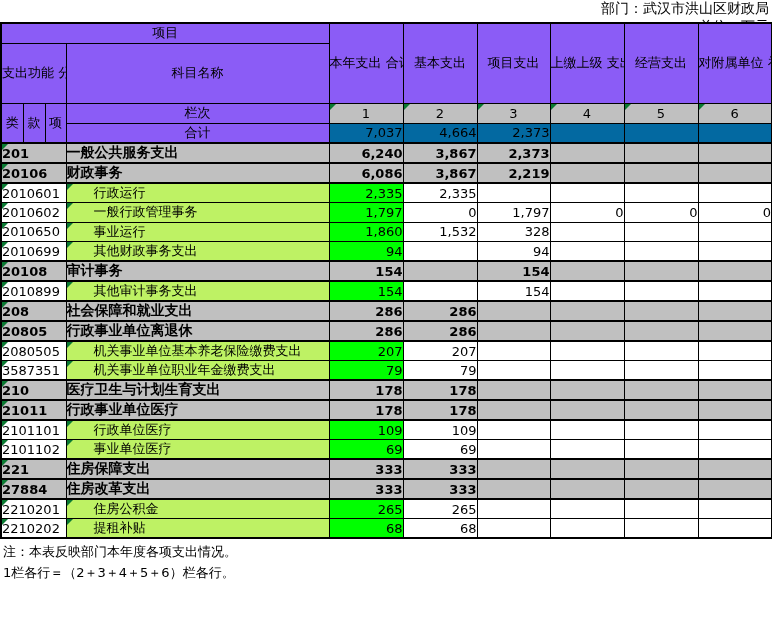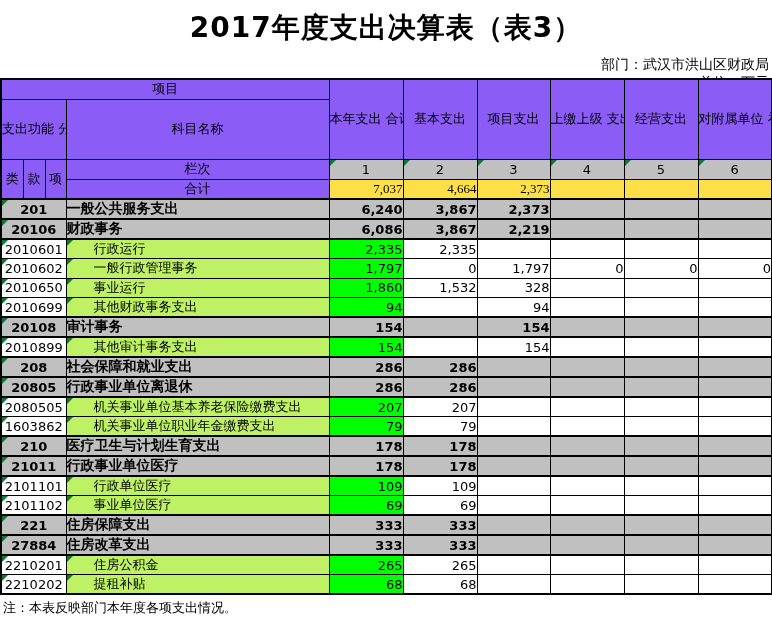--- a/index.html
+++ b/index.html
@@ -20,49 +20,48 @@
     border:2px solid #000;
   }
   table.fin td,table.fin th{
     border:1px solid #000;font-size:13px;font-weight:normal;
     padding:0;overflow:hidden;white-space:nowrap;position:relative;
   }
   
   tr.h-project{height:20px;}
   tr.h-main{height:60px;}
   tr.h-lanci{height:20px;}
-  tr.h-total{height:20px;font-family:Liberation Serif, serif;}
+  tr.h-total{height:20px;}
   .hdr{background:#8b5cf6;text-align:center;vertical-align:middle;}
   .wrap{white-space:pre-line;line-height:16px;}
   
   .num-c{background:#C0C0C0;text-align:center;}
-  .tot-v{background:#fde047;text-align:right;padding-right:4px;}
+  .tot-v{background:#0369a1;text-align:right;padding-right:4px;}
   
   tbody.rows tr{height:19.5px;}
-  td.code{text-align:center;padding-left:3px;}
+  td.code{text-align:left;padding-left:3px;}
   td.name{text-align:left;padding-left:4px;}
   td.val{text-align:right;padding-right:4px;}
   tr.category td{background:#C0C0C0;font-weight:bold;border-top-width:2px;border-bottom-width:2px;}
   tr.category td.name{font-size:14px;}
   tr.detail td{background:#fff;}
   tr.detail td.name{background:#bef264;padding-left:27px;}
   tr.detail td.v1{background:#00FF00;}
   
   .tri::before{
     content:"";position:absolute;top:0;left:0;width:0;height:0;
     border-top:6px solid #0a7a32;border-right:6px solid transparent;
   }
   .notes{font-size:13px;line-height:21px;padding:2px 0 0 3px;}
 </style>
 </head>
 <body>
 
 <div class="page">
 
-  <div class="title">2017年度支出决算表（表3）</div>
 
   <div class="meta">
     <span>部门：武汉市洪山区财政局</span>
     <span>单位：万元</span>
   </div>
 
   <table class="fin">
     <colgroup>
       <col style="width:22px">
         <col style="width:22px">
@@ -221,21 +220,21 @@
       <td class="code tri" colspan="3">2080505</td>
       <td class="name tri">机关事业单位基本养老保险缴费支出</td>
       <td class="val v1">207</td>
       <td class="val v2">207</td>
       <td class="val v3"></td>
       <td class="val v4"></td>
       <td class="val v5"></td>
       <td class="val v6"></td>
     </tr>
         <tr class="detail">
-      <td class="code tri" colspan="3">1603862</td>
+      <td class="code tri" colspan="3">3587351</td>
       <td class="name tri">机关事业单位职业年金缴费支出</td>
       <td class="val v1">79</td>
       <td class="val v2">79</td>
       <td class="val v3"></td>
       <td class="val v4"></td>
       <td class="val v5"></td>
       <td class="val v6"></td>
     </tr>
         <tr class="category">
       <td class="code tri" colspan="3">210</td>
@@ -315,15 +314,16 @@
       <td class="val v3"></td>
       <td class="val v4"></td>
       <td class="val v5"></td>
       <td class="val v6"></td>
     </tr>
       </tbody>
   </table>
 
   <div class="notes">
     <div>注：本表反映部门本年度各项支出情况。</div>
+    <div>1栏各行＝（2＋3＋4＋5＋6）栏各行。</div>
   </div>
 
 </div>
 
 </body></html>

